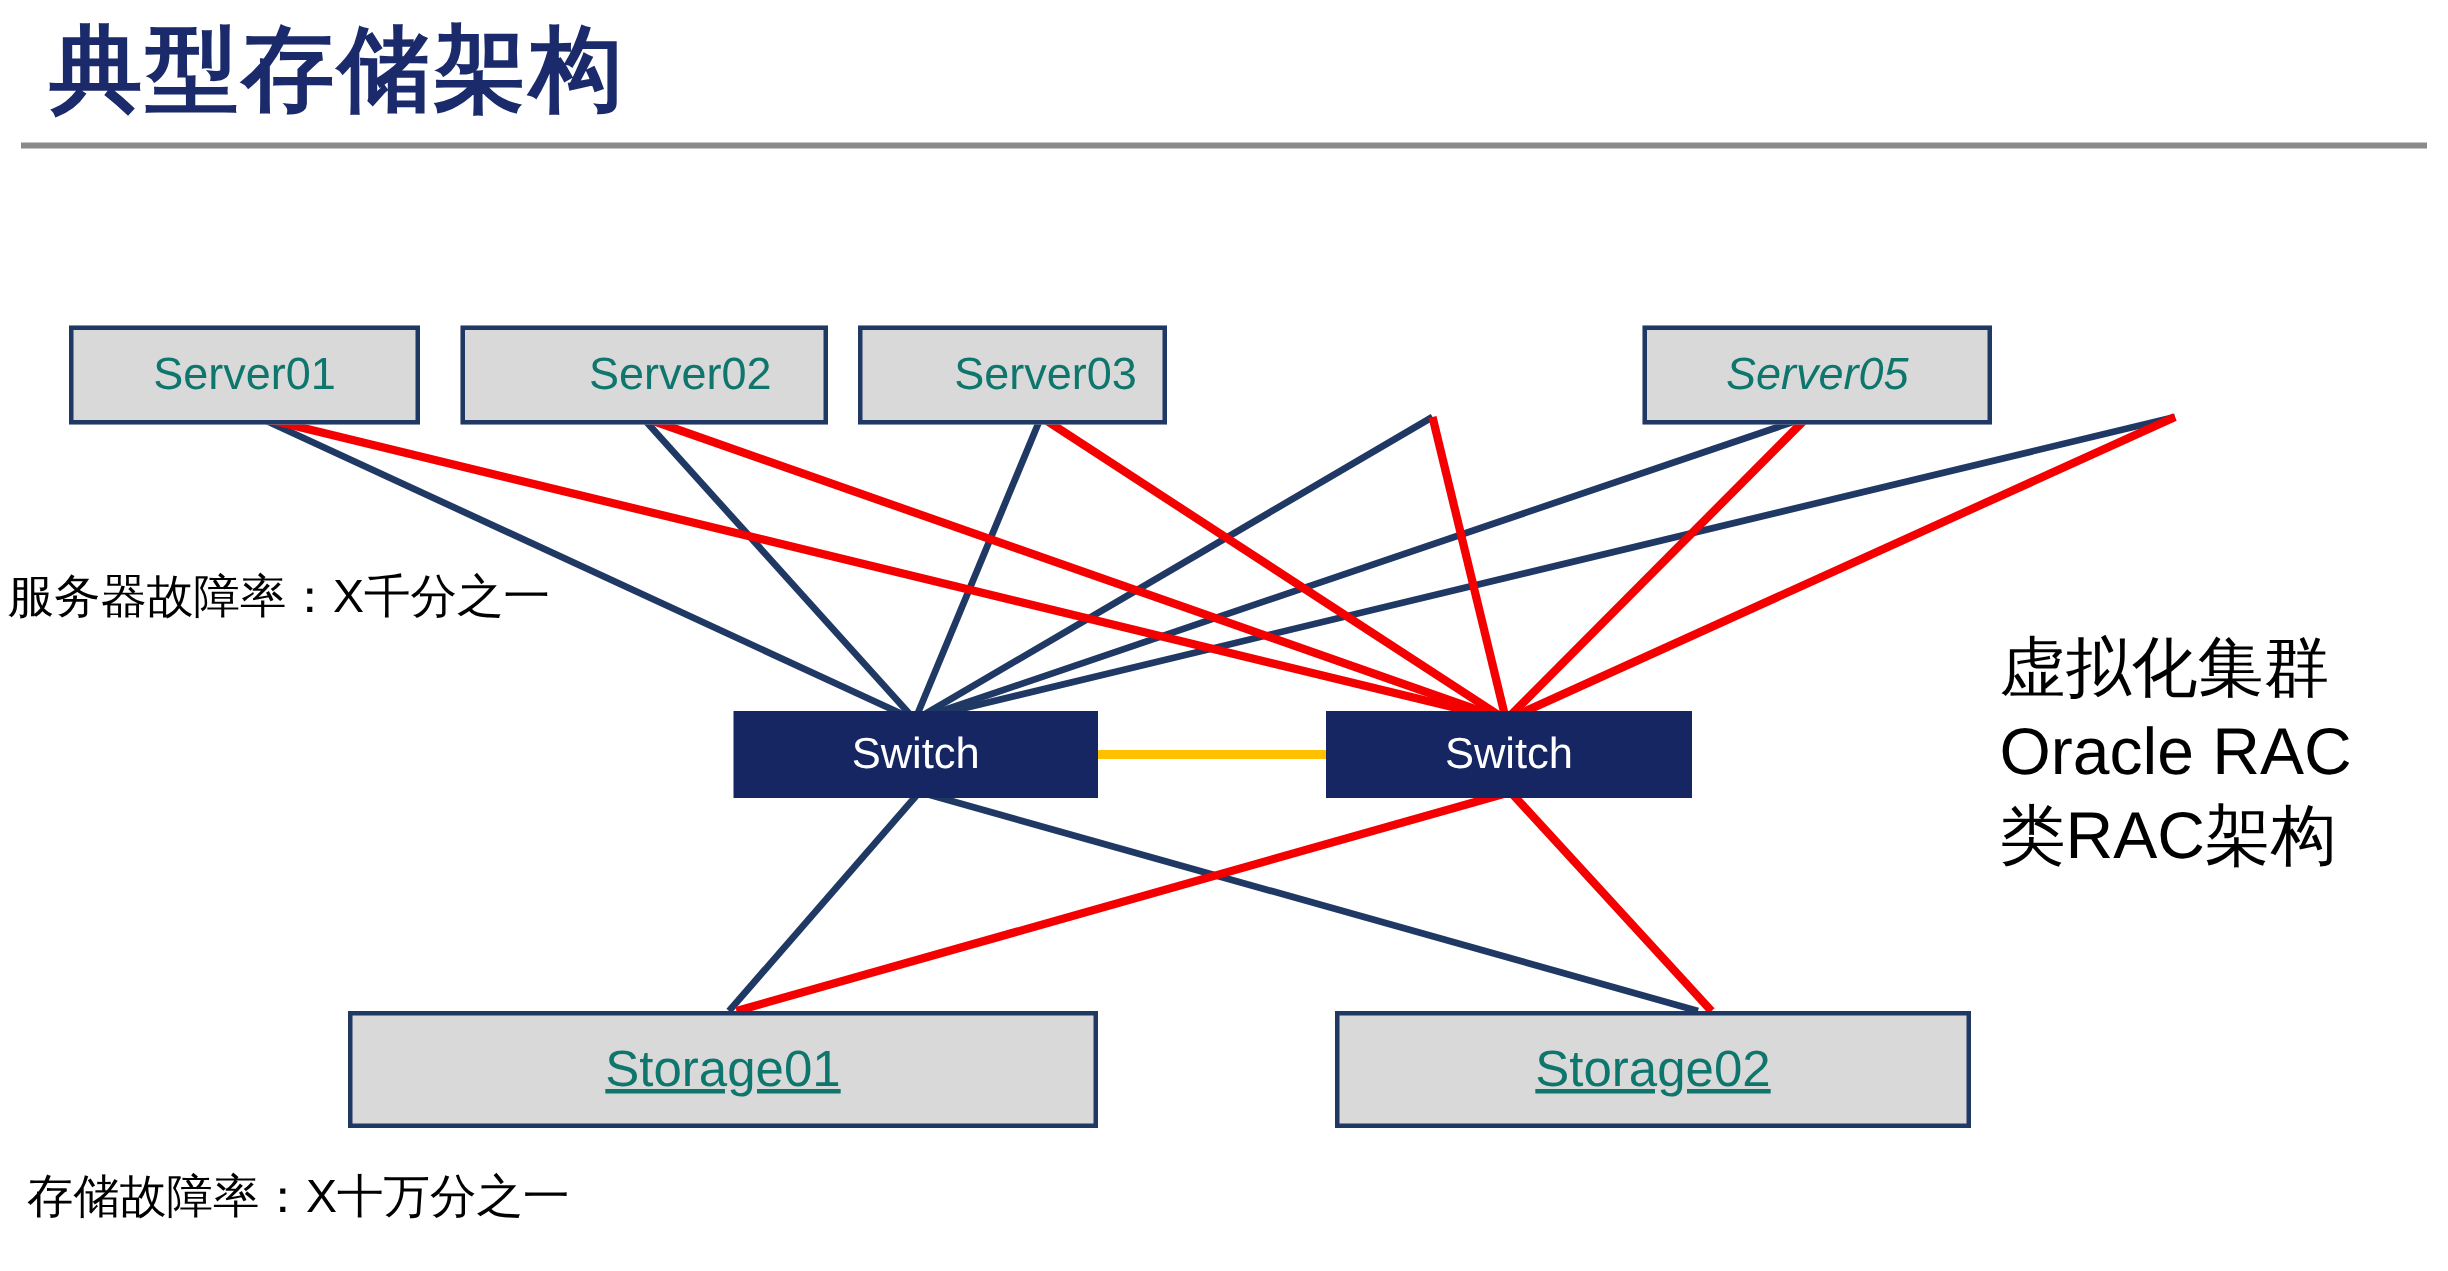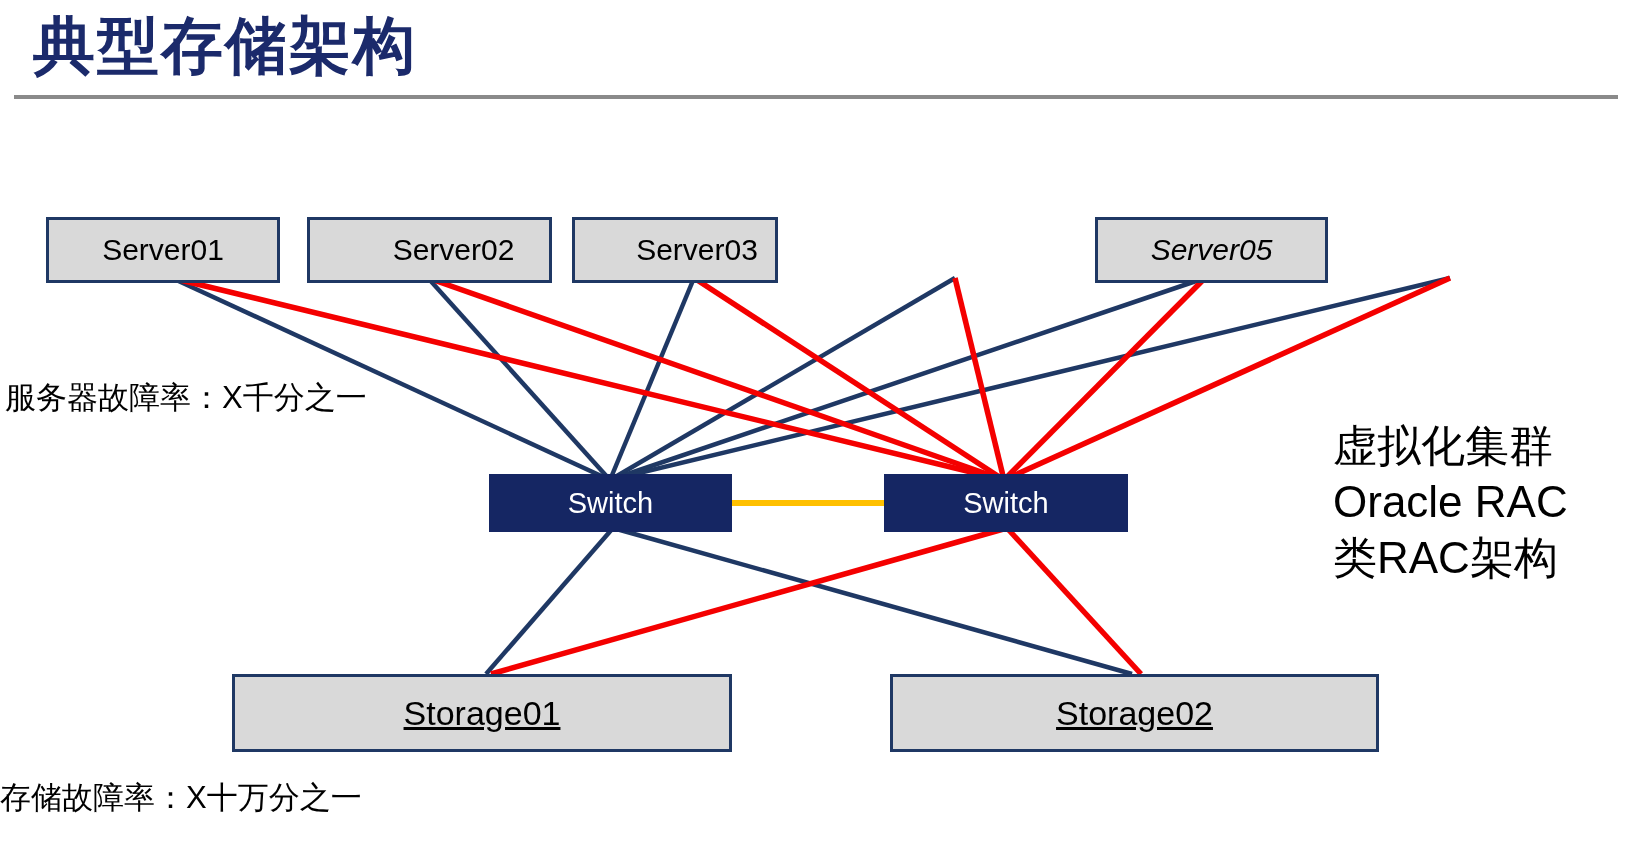--- a/index.html
+++ b/index.html
@@ -21,38 +21,38 @@
     width:1604px;height:4px;
     background:var(--divider-color,#8A8A8A);
   }
   #edge-svg{position:absolute;left:0;top:0;width:1632px;height:847px;}
   .node{
     position:absolute;
     display:flex;align-items:center;justify-content:center;
     box-sizing:border-box;
     background:var(--node-fill,#D9D9D9);
     border:3px solid var(--node-border,#1F3864);
-    color:#000000;
+    color:#0f766e;
   }
   .server-node{top:217px;height:66px;font-size:30px;}
   .storage-node{top:674px;height:78px;font-size:34px;text-decoration:underline;}
   .switch-node{
     top:474px;height:58px;width:244px;
     background:var(--switch-fill,#152663);
     border:none;
     color:var(--switch-text,#FFFFFF);
     font-size:29px;
   }
   .caption{
     position:absolute;
     color:#000;font-size:31px;
     white-space:nowrap;
   }
   #caption-server-failure{left:5px;top:377px;}
-  #caption-storage-failure{left:0;top:777px;}
+  #caption-storage-failure{left:18px;top:777px;}
   #annotation-block{
     position:absolute;left:1333px;top:418px;
     color:#000;font-size:44px;line-height:56px;
     white-space:nowrap;
   }
 </style>
 </head>
 <body>
 
 <div id="slide" style="--title-color: #1B2A6B; --divider-color: #8A8A8A; --node-fill: #D9D9D9; --node-border: #1F3864; --switch-fill: #152663; --switch-text: #FFFFFF;">
@@ -96,21 +96,21 @@
   <div class="node switch-node" style="left:489px;width:243px;">
       <span>Switch</span>
     </div>
   <div class="node switch-node" style="left:884px;width:244px;">
       <span>Switch</span>
     </div>
 
   <div class="node storage-node" style="left:232px;width:500px;">
       <span>Storage01</span>
     </div>
-  <div class="node storage-node" style="left:890px;width:489px;">
+  <div class="node storage-node" style="left:890px;width:424px;">
       <span>Storage02</span>
     </div>
 
   <div id="caption-server-failure" class="caption">服务器故障率：X千分之一</div>
   <div id="caption-storage-failure" class="caption">存储故障率：X十万分之一</div>
 
   <div id="annotation-block">
     <div>虚拟化集群</div>
     <div>Oracle RAC</div>
     <div>类RAC架构</div>

